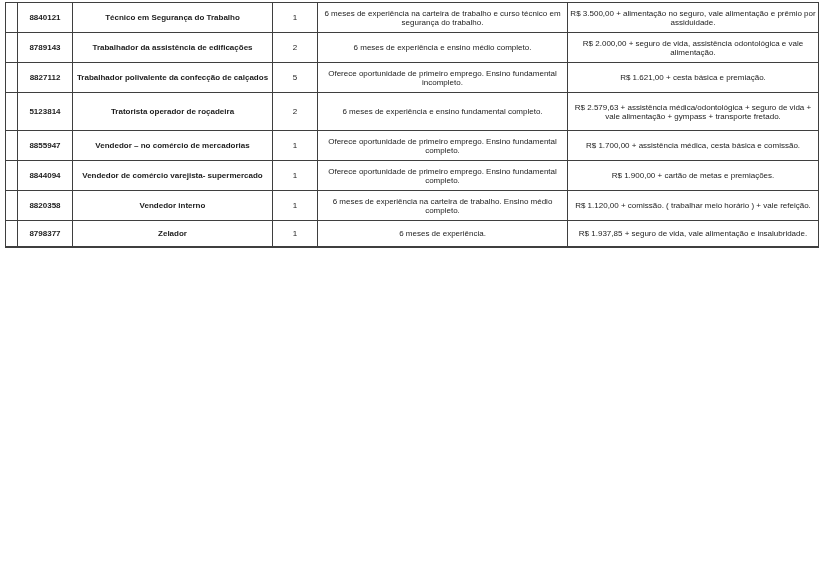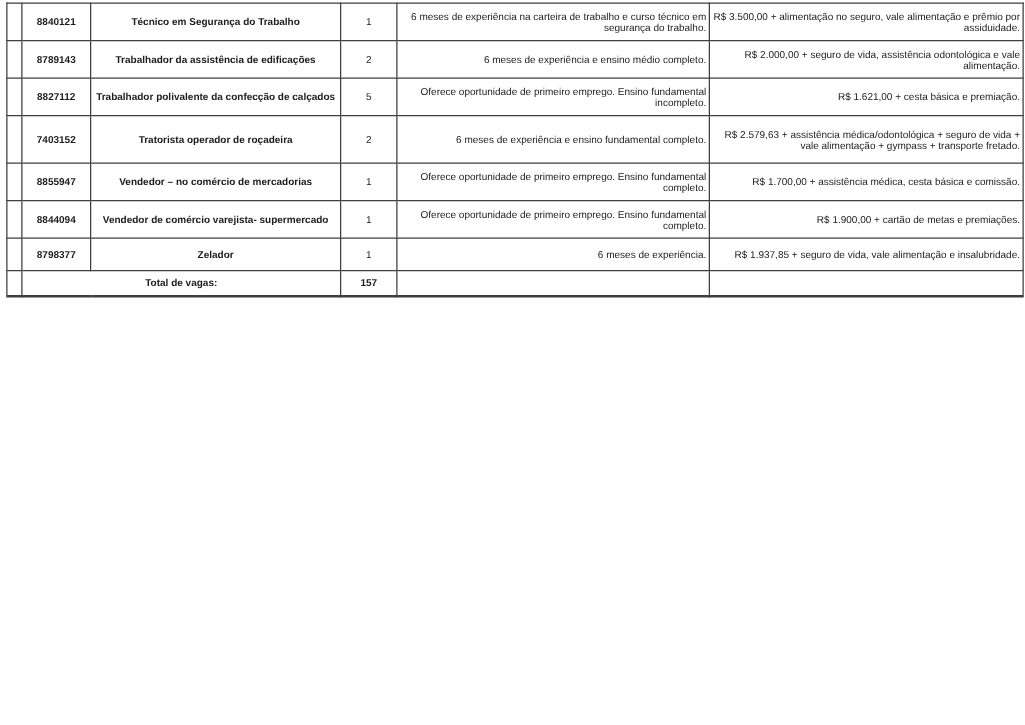--- a/index.html
+++ b/index.html
@@ -46,21 +46,21 @@
   }
   td.col-title {
     text-align: center;
     font-weight: bold;
   }
   td.col-qty {
     text-align: center;
     font-weight: normal;
   }
   td.col-req, td.col-salary {
-    text-align: right;
+    text-align: center;
     font-weight: normal;
   }
   td.total-label {
     text-align: center;
     font-weight: bold;
   }
   td.total-value {
     text-align: center;
     font-weight: bold;
   }
@@ -100,21 +100,21 @@
         <tr class="data-row">
     <td class="col-spacer"></td>
     <td class="col-id">8827112</td>
     <td class="col-title">Trabalhador polivalente da confecção de calçados</td>
     <td class="col-qty">5</td>
     <td class="col-req">Oferece oportunidade de primeiro emprego. Ensino fundamental incompleto.</td>
     <td class="col-salary">R$ 1.621,00  + cesta básica e premiação.</td>
   </tr>
         <tr class="data-row tall">
     <td class="col-spacer"></td>
-    <td class="col-id">7403152</td>
+    <td class="col-id">5123814</td>
     <td class="col-title">Tratorista operador de roçadeira</td>
     <td class="col-qty">2</td>
     <td class="col-req">6 meses de experiência e ensino fundamental completo.</td>
     <td class="col-salary">R$ 2.579,63 + assistência médica/odontológica + seguro de vida + vale alimentação + gympass + transporte fretado.</td>
   </tr>
         <tr class="data-row">
     <td class="col-spacer"></td>
     <td class="col-id">8855947</td>
     <td class="col-title">Vendedor – no comércio de mercadorias</td>
     <td class="col-qty">1</td>
@@ -122,30 +122,31 @@
     <td class="col-salary">R$ 1.700,00 + assistência médica, cesta básica e comissão.</td>
   </tr>
         <tr class="data-row">
     <td class="col-spacer"></td>
     <td class="col-id">8844094</td>
     <td class="col-title">Vendedor de comércio varejista- supermercado</td>
     <td class="col-qty">1</td>
     <td class="col-req">Oferece oportunidade de primeiro emprego. Ensino fundamental completo.</td>
     <td class="col-salary">R$ 1.900,00 + cartão de metas e premiações.</td>
   </tr>
+        <tr class="data-row">
+    <td class="col-spacer"></td>
+    <td class="col-id">8820358</td>
+    <td class="col-title">Vendedor interno</td>
+    <td class="col-qty">1</td>
+    <td class="col-req">6 meses de experiência na carteira de trabalho. Ensino médio completo.</td>
+    <td class="col-salary">R$ 1.120,00 + comissão. ( trabalhar meio horário ) + vale refeição.</td>
+  </tr>
         <tr class="data-row short">
     <td class="col-spacer"></td>
     <td class="col-id">8798377</td>
     <td class="col-title">Zelador</td>
     <td class="col-qty">1</td>
     <td class="col-req">6 meses de experiência.</td>
     <td class="col-salary">R$ 1.937,85 + seguro de vida, vale alimentação e insalubridade.</td>
   </tr>
-        <tr class="total-row">
-        <td class="col-spacer"></td>
-        <td class="total-label" colspan="2">Total de vagas:</td>
-        <td class="total-value">157</td>
-        <td class="col-req"></td>
-        <td class="col-salary"></td>
-      </tr>
     </tbody>
   </table>
 </div>
 
 </body></html>

